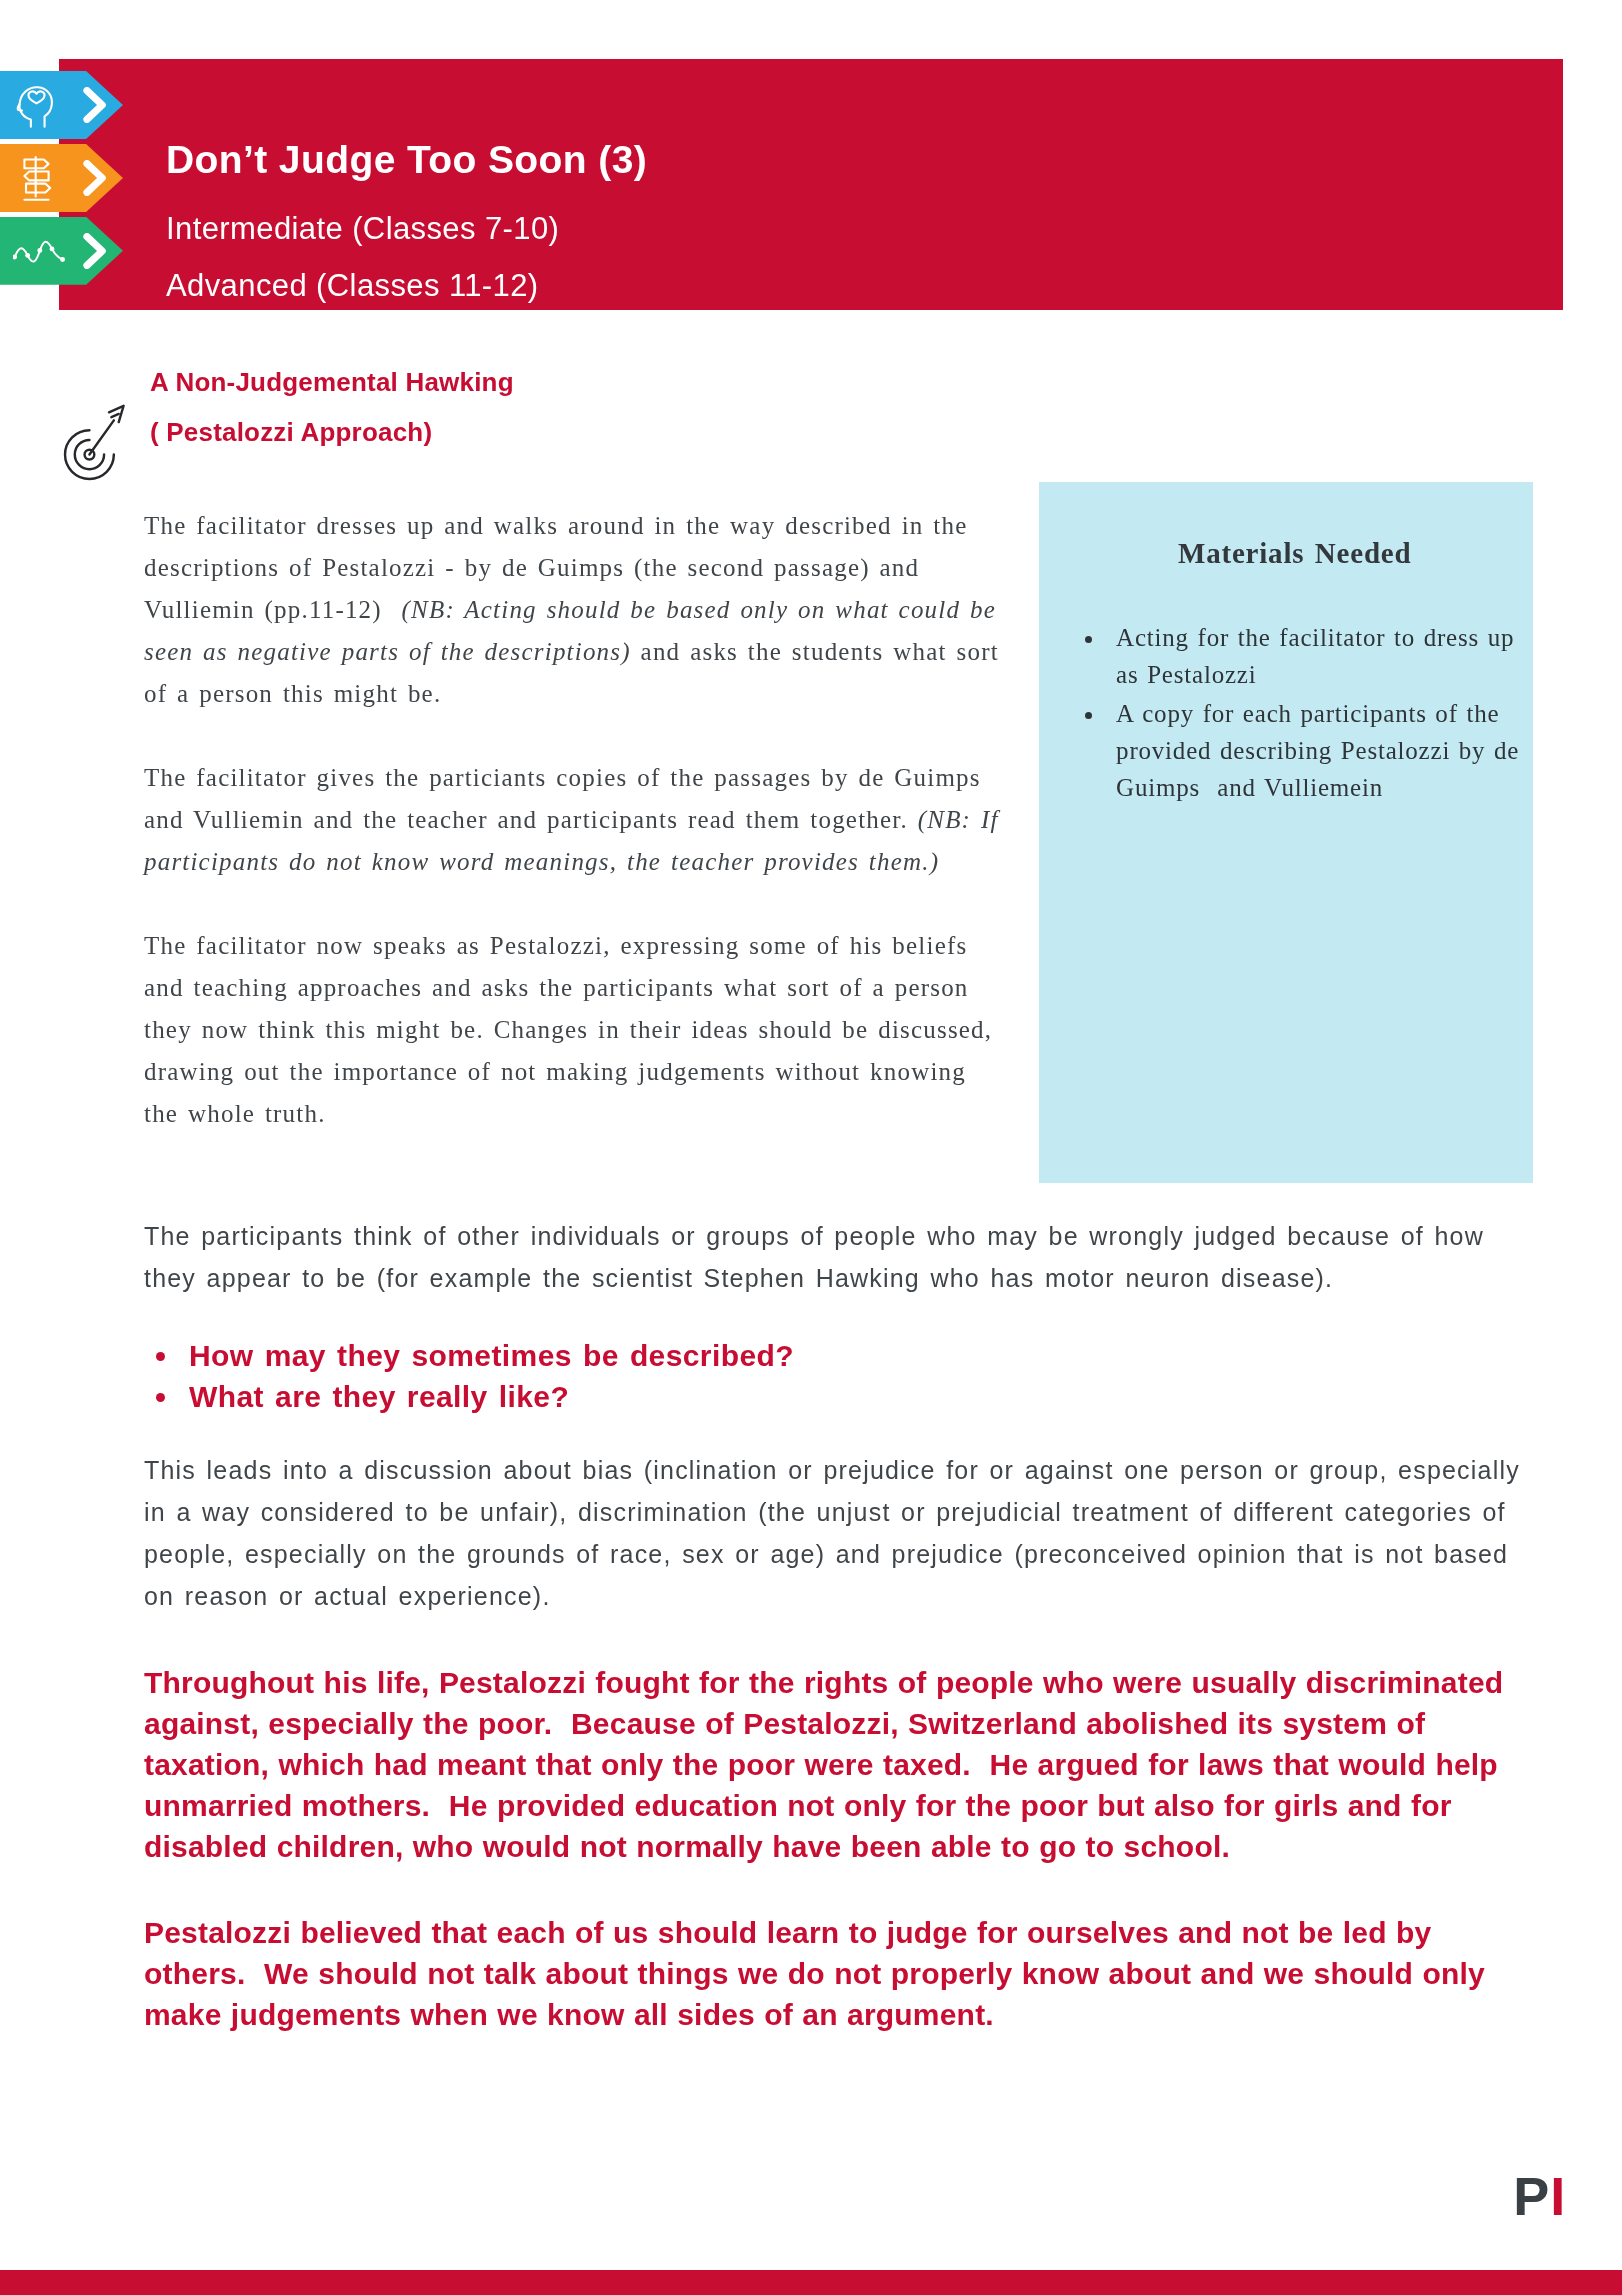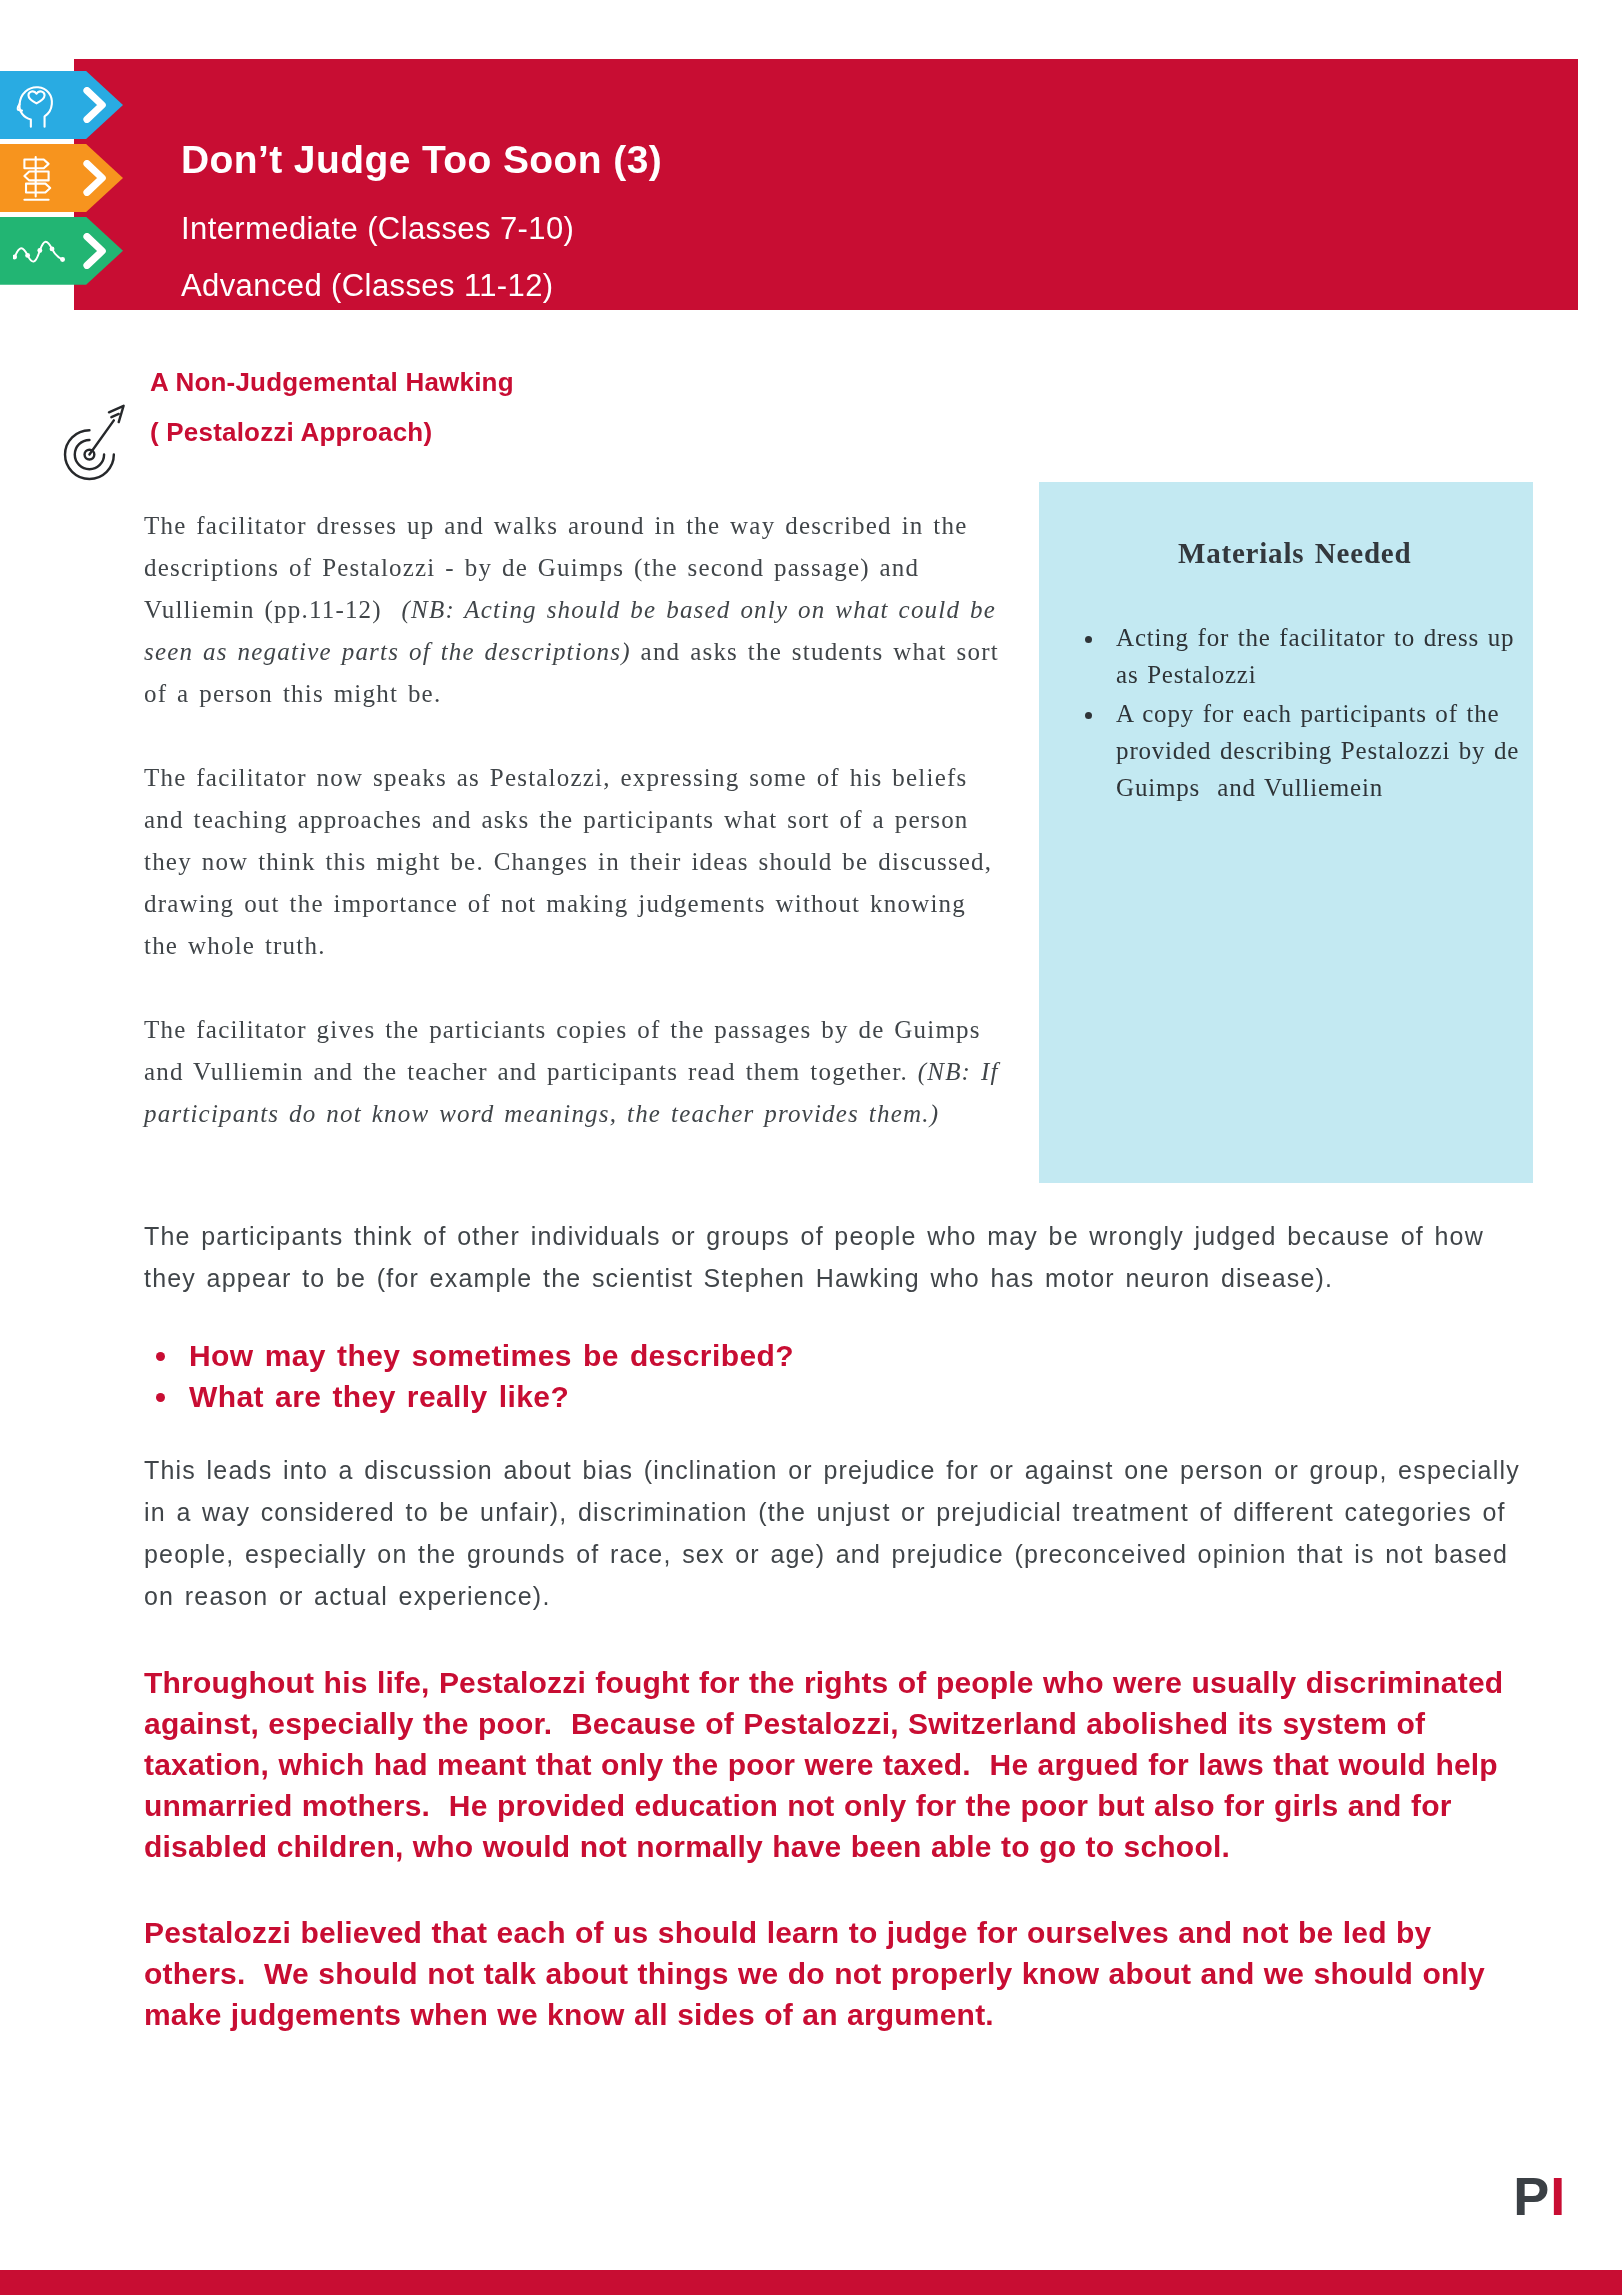--- a/index.html
+++ b/index.html
@@ -1,20 +1,20 @@
 <!DOCTYPE html>
 <html style="--crimson: #C80D33; --chip-blue: #29ABE2; --chip-orange: #F7941E; --chip-green: #22B573; --box-blue: #C3E9F2; --body-text: #404549;font-size:13px"><head>
 <meta charset="utf-8">
 <style>
   html,body{margin:0;padding:0;background:#ffffff;}
   .page{position:relative;width:1623px;height:2295px;background:#fff;overflow:hidden;
         font-family:"Liberation Sans",sans-serif;}
 
   
-  .banner{position:absolute;left:74px;top:59px;width:1504px;height:251px;
+  .banner{position:absolute;left:59px;top:59px;width:1504px;height:251px;
           background:var(--crimson,#C80D33);color:#fff;box-sizing:border-box;
           padding:78px 32px 0 107px;}
   .banner h1{margin:0;font-size:39px;font-weight:700;letter-spacing:0.4px;line-height:45px;}
   .banner .sub{font-size:31px;font-weight:400;letter-spacing:0.4px;line-height:37px;margin-top:20px;}
   .banner .sub:first-of-type{margin-top:28px;}
 
   
   .chips{position:absolute;left:0;top:71px;width:123px;}
   .chip{position:relative;width:123px;height:68px;margin-bottom:4.9px;
         clip-path:polygon(0 0,70% 0,100% 50%,70% 100%,0 100%);
@@ -135,22 +135,22 @@
   </svg>
   <div class="section-head">
     <div>A Non-Judgemental Hawking</div>
     <div>( Pestalozzi Approach)</div>
   </div>
 
   <div class="content">
     <div class="columns">
       <div class="left-col">
         <p><span>The facilitator dresses up and walks around in the way described in the descriptions of Pestalozzi - by de Guimps (the second passage) and Vulliemin (pp.11-12)  </span><em>(NB: Acting should be based only on what could be seen as negative parts of the descriptions)</em><span> and asks the students what sort of a person this might be.</span></p>
+        <p><span>The facilitator gives the particiants copies of the passages by de Guimps and Vulliemin and the teacher and participants read them together. </span><em>(NB: If participants do not know word meanings, the teacher provides them.)</em></p>
         <p>The facilitator now speaks as Pestalozzi, expressing some of his beliefs and teaching approaches and asks the participants what sort of a person they now think this might be. Changes in their ideas should be discussed, drawing out the importance of not making judgements without knowing the whole truth.</p>
-        <p><span>The facilitator gives the particiants copies of the passages by de Guimps and Vulliemin and the teacher and participants read them together. </span><em>(NB: If participants do not know word meanings, the teacher provides them.)</em></p>
       </div>
       <aside class="materials">
         <h2>Materials Needed</h2>
         <ul>
           <li>Acting for the facilitator to dress up as Pestalozzi</li>
           <li>A copy for each participants of the provided describing Pestalozzi by de Guimps  and Vulliemein</li>
         </ul>
       </aside>
     </div>
 

